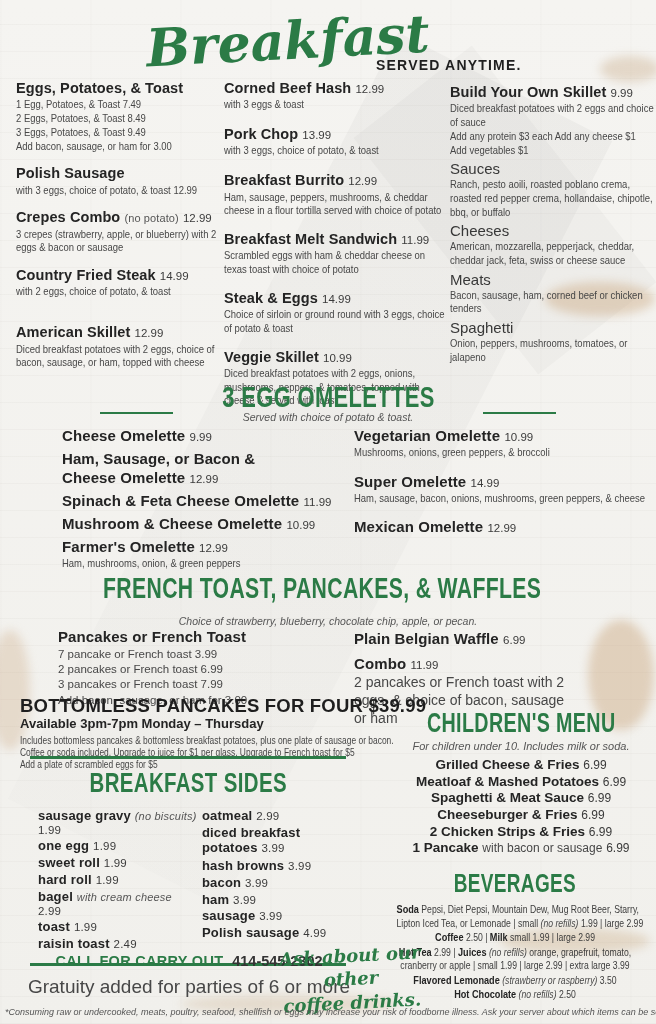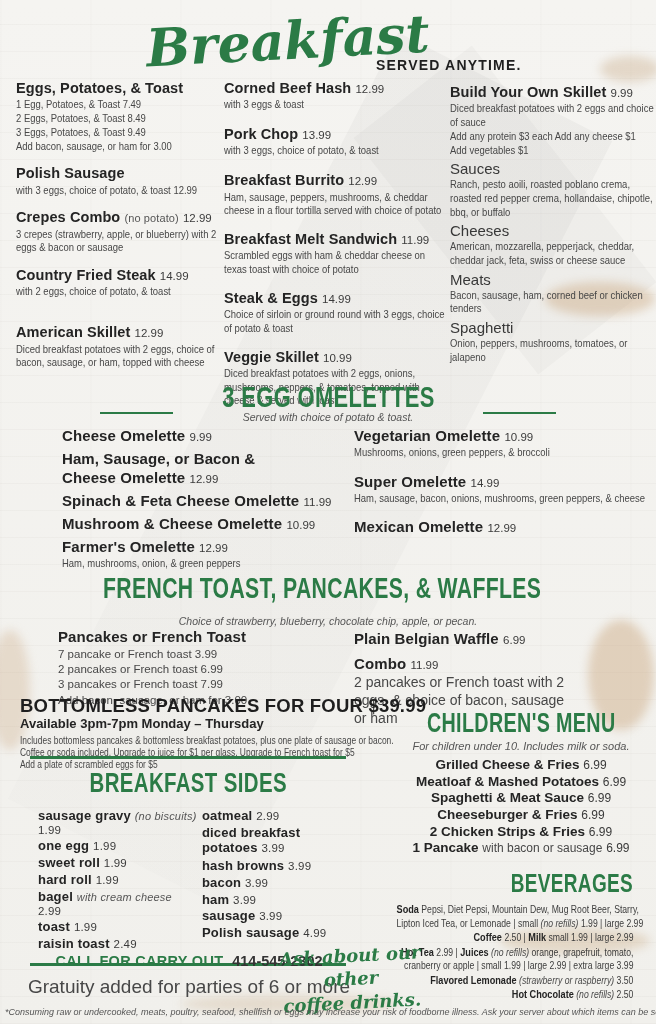--- a/index.html
+++ b/index.html
@@ -250,21 +250,21 @@
         <div class="srow" style="white-space:normal;line-height:1.15;"><span>diced breakfast potatoes</span> <span class="spr">3.99</span></div>
         <div class="srow"><span>hash browns</span> <span class="spr">3.99</span></div>
         <div class="srow"><span>bacon</span> <span class="spr">3.99</span></div>
         <div class="srow"><span>ham</span> <span class="spr">3.99</span></div>
         <div class="srow"><span>sausage</span> <span class="spr">3.99</span></div>
         <div class="srow"><span>Polish sausage</span> <span class="spr">4.99</span></div>
       </div>
     </div>
   </div>
 
-  <div class="abs" style="left:374px;top:868px;width:282px;text-align:right;">
+  <div class="abs" style="left:374px;top:868px;width:282px;text-align:center;">
     <div><span class="gh" style="font-size:26px;">BEVERAGES</span></div>
     <div style="margin-top:3px;">
       <span class="bevline"><b>Soda</b> <span>Pepsi, Diet Pepsi, Mountain Dew, Mug Root Beer, Starry,</span></span>
       <span class="bevline"><span>Lipton Iced Tea, or Lemonade | small</span> <i>(no refills)</i> <span>1.99 | large 2.99</span></span>
       <span class="bevline"><b>Coffee</b> <span>2.50 |</span> <b>Milk</b> <span>small 1.99 | large 2.99</span></span>
       <span class="bevline"><b>Hot Tea</b> <span>2.99 |</span> <b>Juices</b> <i>(no refills)</i> <span>orange, grapefruit, tomato,</span></span>
       <span class="bevline"><span>cranberry or apple | small 1.99 | large 2.99 | extra large 3.99</span></span>
       <span class="bevline"><b>Flavored Lemonade</b> <i>(strawberry or raspberry)</i> <span>3.50</span></span>
       <span class="bevline"><b>Hot Chocolate</b> <i>(no refills)</i> <span>2.50</span></span>
     </div>

